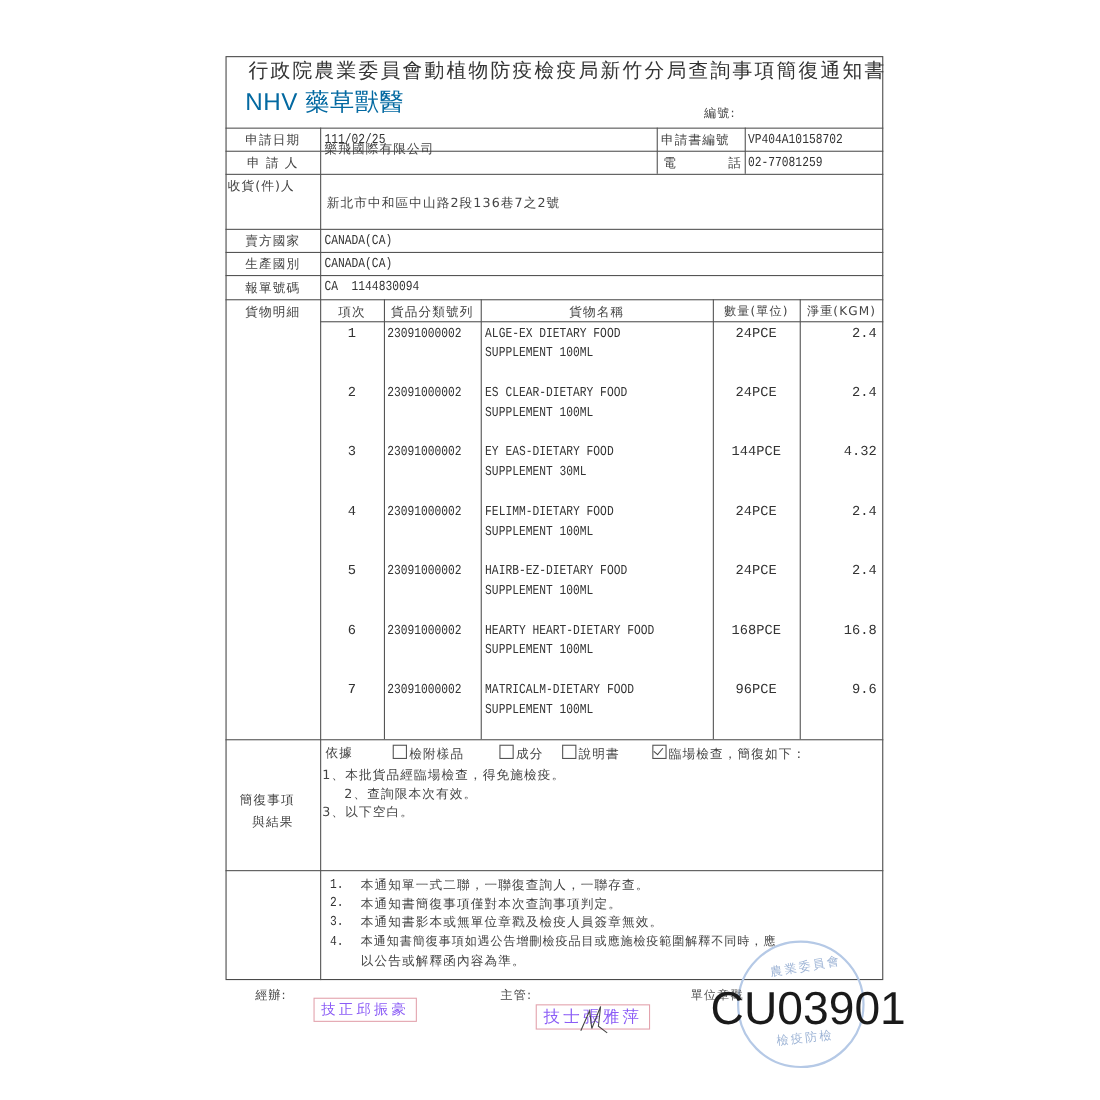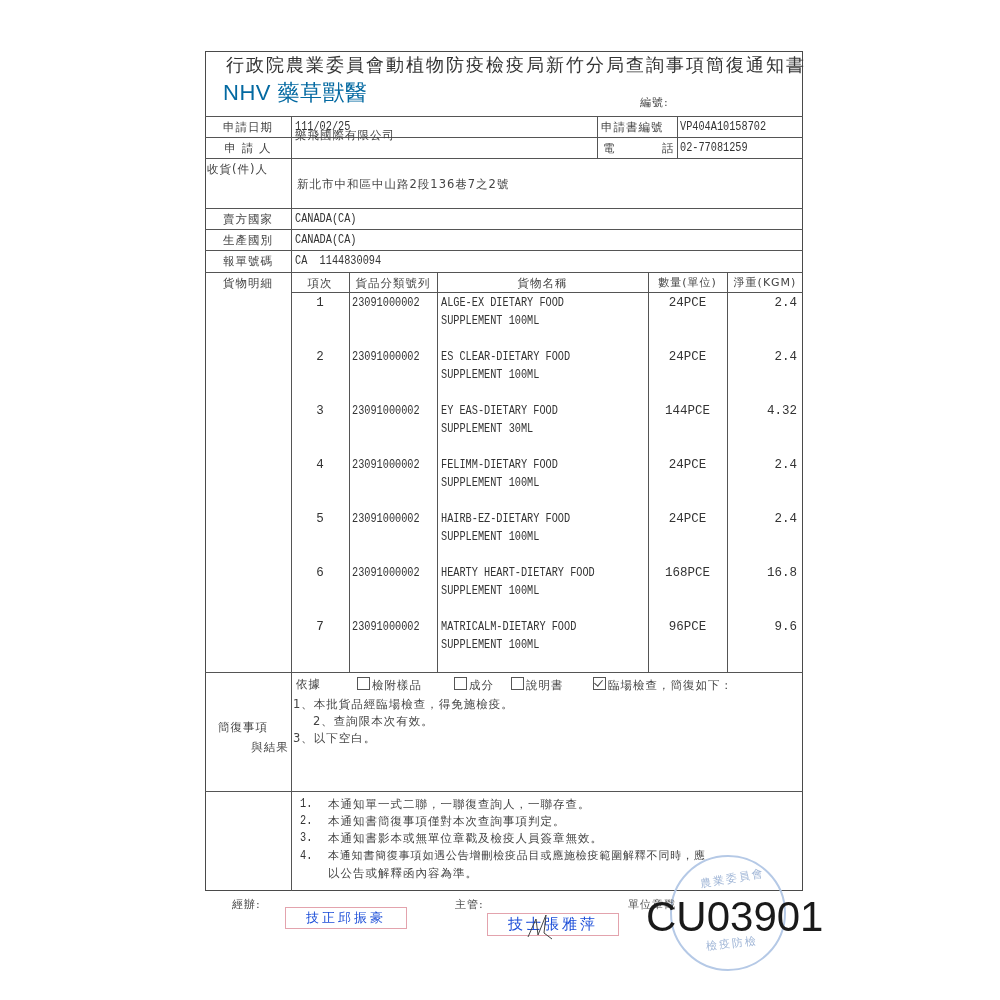--- a/index.html
+++ b/index.html
@@ -11,21 +11,21 @@
   .hl { position:absolute; height:0; border-top:1.2px solid #555; }
   .vl { position:absolute; width:0; border-left:1.2px solid #555; }
   .t { position:absolute; white-space:nowrap; font-size:12px; line-height:14px; }
   .cjk { font-family:"DejaVu Sans", "Liberation Sans", sans-serif; font-size:11.5px; letter-spacing:1px; color:#444; }
   .mono { font-family:"Liberation Mono", "DejaVu Sans Mono", monospace; font-size:12.5px; color:#333; transform:scaleX(0.82); transform-origin:left center; }
   .title { font-family:"DejaVu Serif", serif; font-size:18px; letter-spacing:2px; color:#333; }
   .brand { font-family:"Liberation Sans", sans-serif; font-size:22px; color:#0369a1; letter-spacing:0.5px; }
   .label { text-align:center; }
   .chk { display:inline-block; width:11px; height:11px; border:1px solid #555; vertical-align:-1px; margin-right:2px; position:relative; }
   .chk.on::after { content:""; position:absolute; left:2px; top:0px; width:4px; height:7px; border-right:1.3px solid #444; border-bottom:1.3px solid #444; transform:rotate(40deg); }
-  .stamp-red { position:absolute; border:1.5px solid #e3a3ad; color:#1d4ed8; font-family:"DejaVu Serif", serif; font-size:13px; letter-spacing:3px; padding:1px 20px; }
+  .stamp-red { position:absolute; border:1.5px solid #e3a3ad; color:#8b5cf6; font-family:"DejaVu Serif", serif; font-size:13px; letter-spacing:3px; padding:1px 6px; }
   .seal { position:absolute; border-radius:50%; border:2px solid #b5c9e6; }
   .code { position:absolute; font-family:"Liberation Sans", "DejaVu Sans", sans-serif; font-size:42px; color:#1a1a1a; letter-spacing:0px; }
 </style>
 </head>
 <body>
 
 <div class="box"></div>
 
 <div class="t title" style="left:226px;top:58px;">行政院農業委員會動植物防疫檢疫局新竹分局查詢事項簡復通知書</div>
 <div class="t brand" style="left:223px;top:80px;line-height:26px;">NHV 藥草獸醫</div>
@@ -115,21 +115,21 @@
     <div class="t mono" style="left:727px;top:566px;width:70px;text-align:right;transform:none;">16.8</div>
     <div class="t mono label" style="left:291px;top:620px;width:58px;transform:none;">7</div>
     <div class="t mono" style="left:352px;top:620px;">23091000002</div>
     <div class="t mono" style="left:441px;top:620px;">MATRICALM-DIETARY FOOD</div>
     <div class="t mono" style="left:441px;top:638px;">SUPPLEMENT 100ML</div>
     <div class="t mono label" style="left:648px;top:620px;width:79px;transform:none;">96PCE</div>
     <div class="t mono" style="left:727px;top:620px;width:70px;text-align:right;transform:none;">9.6</div>
   </div>
 
 <div class="t cjk label" style="left:188px;top:717px;width:86px;line-height:20px;margin-left:12px;">簡復事項</div>
-<div class="t cjk label" style="left:205px;top:737px;width:86px;line-height:20px;padding-left:22px;">與結果</div>
+<div class="t cjk label" style="left:205px;top:737px;width:86px;line-height:20px;">與結果</div>
 
 <div class="t cjk" style="left:296px;top:677px;">依據</div>
 <div class="t cjk" style="left:357px;top:677px;"><span class="chk"></span><span>檢附樣品</span></div>
 <div class="t cjk" style="left:454px;top:677px;"><span class="chk"></span><span>成分</span></div>
 <div class="t cjk" style="left:511px;top:677px;"><span class="chk"></span><span>說明書</span></div>
 <div class="t cjk" style="left:593px;top:677px;"><span class="chk on"></span><span>臨場檢查，簡復如下：</span></div>
 
 <div class="t cjk" style="left:293px;top:697px;">1、本批貨品經臨場檢查，得免施檢疫。</div>
 <div class="t cjk" style="left:293px;top:714px;padding-left:20px;">2、查詢限本次有效。</div>
 <div class="t cjk" style="left:293px;top:731px;">3、以下空白。</div>

